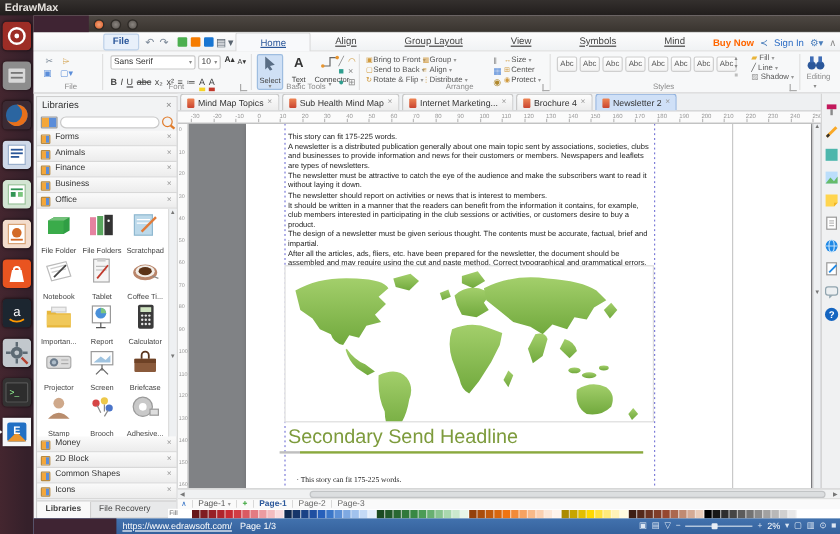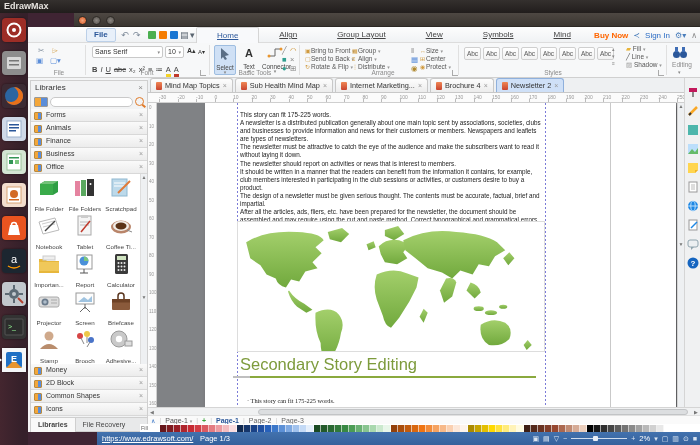--- a/index.html
+++ b/index.html
@@ -505,21 +505,21 @@
             <path d="M228,60 q8,2 10,10 l-6,6 -8,-8 z"></path>
             <path d="M260,36 l6,-6 5,6 -6,7 z"></path>
             <ellipse cx="236" cy="86" rx="5" ry="2.4"></ellipse>
             <ellipse cx="248" cy="90" rx="6" ry="2.4"></ellipse>
             <ellipse cx="260" cy="84" rx="4" ry="2"></ellipse>
             <path d="M238,102 q12,-8 24,-2 q8,6 4,16 q-8,8 -20,6 q-10,-6 -8,-20 z"></path>
             <path d="M280,122 l4,-5 4,5 -5,5 z"></path>
           </g>
         </svg>
       </div>
-      <div id="headline" class="abs">Secondary Story Editing</div>
+      <div id="headline" class="abs">Secondary Send Headline</div>
       <div id="hl-gray" class="abs"></div>
       <div id="hl-green" class="abs"></div>
       <div id="caption" class="abs">· This story can fit 175-225 words.</div>
       <div id="vscroll" class="abs">▲<br><br><br><br><br><br><br><br><br><br><br><br><br><br><br><br><br><br><br><br><br><br><br>▼</div>
     </div>
 
     <div id="right-strip" class="abs">
         <span class="rs-ico" style="top: 6px;"><svg width="12" height="12">
             <rect x="2" y="2" width="8" height="4" fill="#c2185b"></rect>
             <rect x="5" y="6" width="2" height="5" fill="#8a8a8a"></rect>

